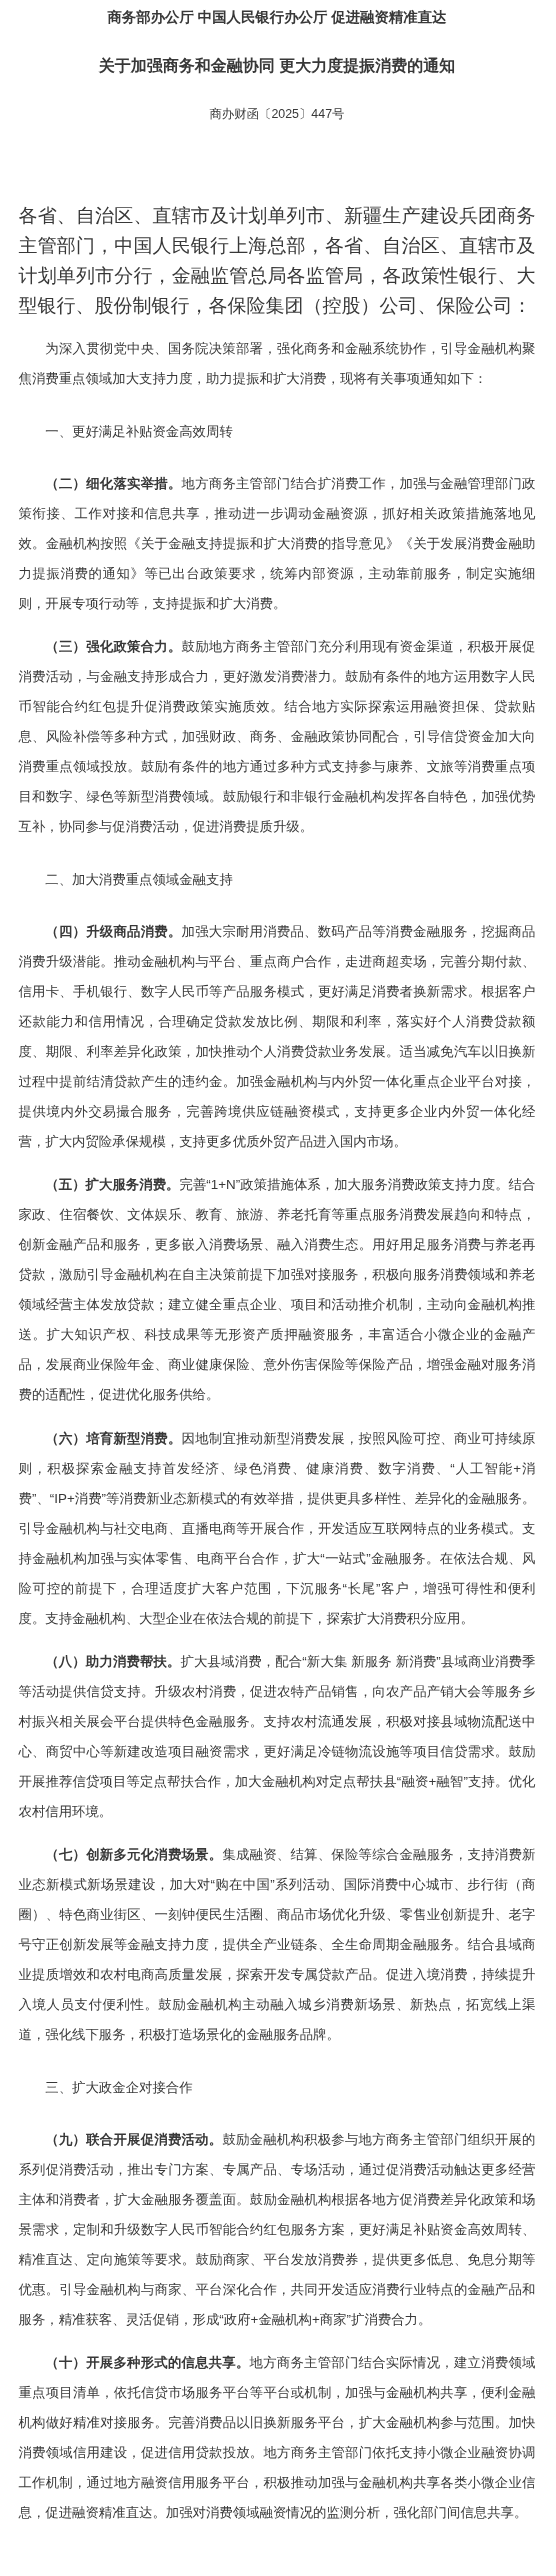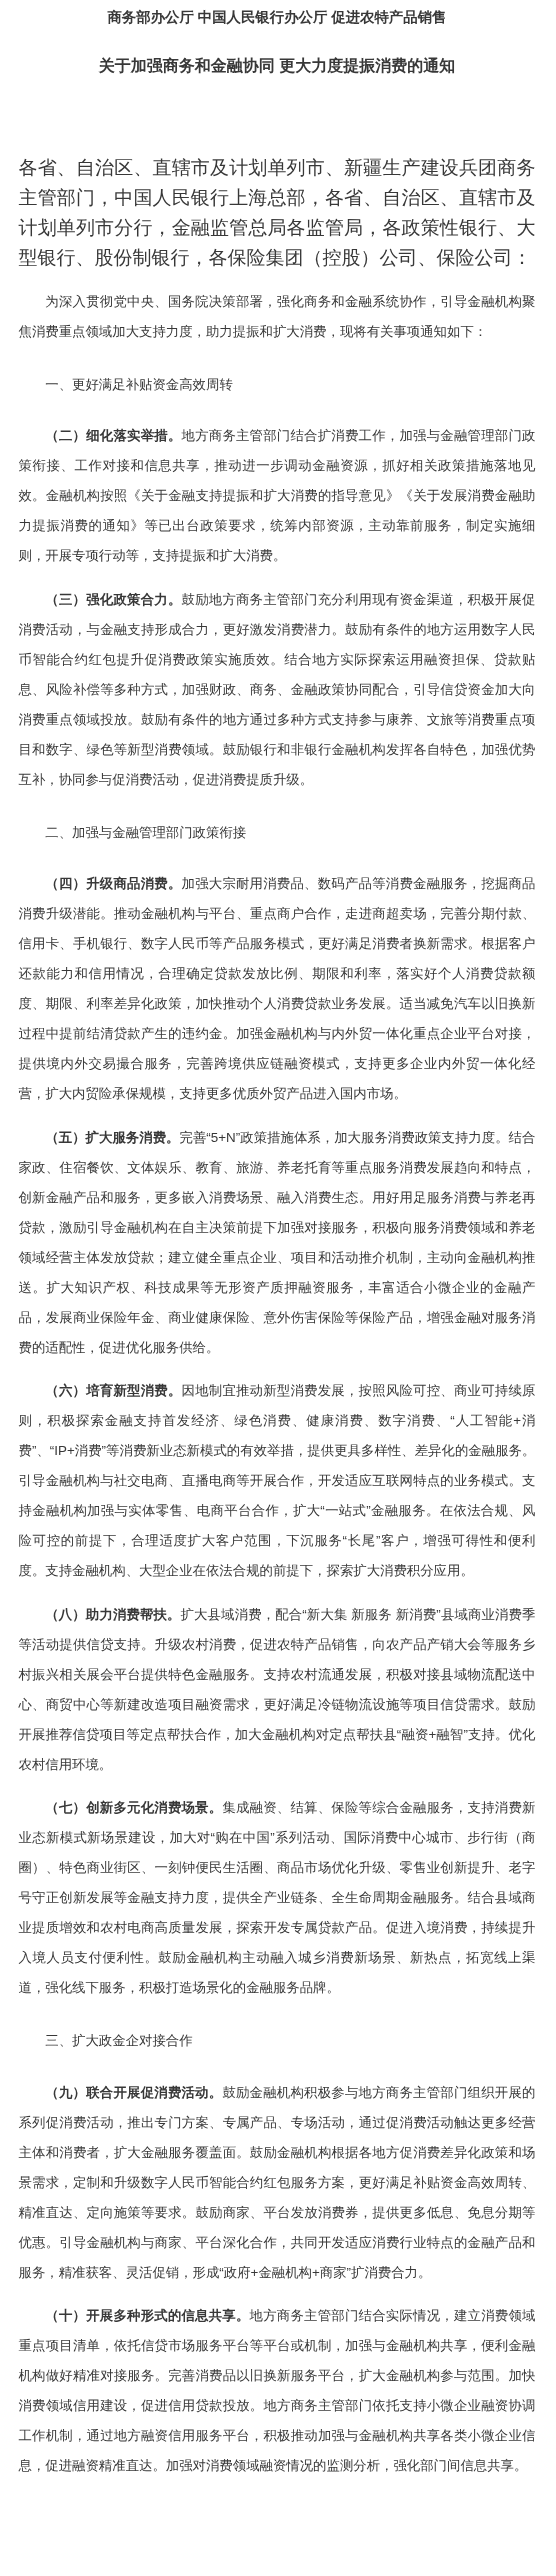--- a/index.html
+++ b/index.html
@@ -60,31 +60,32 @@
     text-indent: 2em;
   }
   .lead {
     font-weight: bold;
   }
 </style>
 </head>
 <body>
 
 <div class="page">
-  <h1 class="doc-title">商务部办公厅 中国人民银行办公厅 促进农特产品销售</h1>
+  <h1 class="doc-title">商务部办公厅 中国人民银行办公厅 促进融资精准直达</h1>
   <h2 class="doc-subtitle">关于加强商务和金融协同 更大力度提振消费的通知</h2>
+  <div class="doc-number">商办财函〔2025〕447号</div>
   <p class="addressees">各省、自治区、直辖市及计划单列市、新疆生产建设兵团商务主管部门，中国人民银行上海总部，各省、自治区、直辖市及计划单列市分行，金融监管总局各监管局，各政策性银行、大型银行、股份制银行，各保险集团（控股）公司、保险公司：</p>
   <p class="para">为深入贯彻党中央、国务院决策部署，强化商务和金融系统协作，引导金融机构聚焦消费重点领域加大支持力度，助力提振和扩大消费，现将有关事项通知如下：</p>
   <div id="sections-root">
       <div class="section-heading">一、更好满足补贴资金高效周转</div>
       <p class="para"><b class="lead">（二）细化落实举措。</b><span>地方商务主管部门结合扩消费工作，加强与金融管理部门政策衔接、工作对接和信息共享，推动进一步调动金融资源，抓好相关政策措施落地见效。金融机构按照《关于金融支持提振和扩大消费的指导意见》《关于发展消费金融助力提振消费的通知》等已出台政策要求，统筹内部资源，主动靠前服务，制定实施细则，开展专项行动等，支持提振和扩大消费。</span></p>
       <p class="para"><b class="lead">（三）强化政策合力。</b><span>鼓励地方商务主管部门充分利用现有资金渠道，积极开展促消费活动，与金融支持形成合力，更好激发消费潜力。鼓励有条件的地方运用数字人民币智能合约红包提升促消费政策实施质效。结合地方实际探索运用融资担保、贷款贴息、风险补偿等多种方式，加强财政、商务、金融政策协同配合，引导信贷资金加大向消费重点领域投放。鼓励有条件的地方通过多种方式支持参与康养、文旅等消费重点项目和数字、绿色等新型消费领域。鼓励银行和非银行金融机构发挥各自特色，加强优势互补，协同参与促消费活动，促进消费提质升级。</span></p>
-      <div class="section-heading">二、加强与金融管理部门政策衔接</div>
+      <div class="section-heading">二、加大消费重点领域金融支持</div>
       <p class="para"><b class="lead">（四）升级商品消费。</b><span>加强大宗耐用消费品、数码产品等消费金融服务，挖掘商品消费升级潜能。推动金融机构与平台、重点商户合作，走进商超卖场，完善分期付款、信用卡、手机银行、数字人民币等产品服务模式，更好满足消费者换新需求。根据客户还款能力和信用情况，合理确定贷款发放比例、期限和利率，落实好个人消费贷款额度、期限、利率差异化政策，加快推动个人消费贷款业务发展。适当减免汽车以旧换新过程中提前结清贷款产生的违约金。加强金融机构与内外贸一体化重点企业平台对接，提供境内外交易撮合服务，完善跨境供应链融资模式，支持更多企业内外贸一体化经营，扩大内贸险承保规模，支持更多优质外贸产品进入国内市场。</span></p>
-      <p class="para"><b class="lead">（五）扩大服务消费。</b><span>完善“5+N”政策措施体系，加大服务消费政策支持力度。结合家政、住宿餐饮、文体娱乐、教育、旅游、养老托育等重点服务消费发展趋向和特点，创新金融产品和服务，更多嵌入消费场景、融入消费生态。用好用足服务消费与养老再贷款，激励引导金融机构在自主决策前提下加强对接服务，积极向服务消费领域和养老领域经营主体发放贷款；建立健全重点企业、项目和活动推介机制，主动向金融机构推送。扩大知识产权、科技成果等无形资产质押融资服务，丰富适合小微企业的金融产品，发展商业保险年金、商业健康保险、意外伤害保险等保险产品，增强金融对服务消费的适配性，促进优化服务供给。</span></p>
+      <p class="para"><b class="lead">（五）扩大服务消费。</b><span>完善“1+N”政策措施体系，加大服务消费政策支持力度。结合家政、住宿餐饮、文体娱乐、教育、旅游、养老托育等重点服务消费发展趋向和特点，创新金融产品和服务，更多嵌入消费场景、融入消费生态。用好用足服务消费与养老再贷款，激励引导金融机构在自主决策前提下加强对接服务，积极向服务消费领域和养老领域经营主体发放贷款；建立健全重点企业、项目和活动推介机制，主动向金融机构推送。扩大知识产权、科技成果等无形资产质押融资服务，丰富适合小微企业的金融产品，发展商业保险年金、商业健康保险、意外伤害保险等保险产品，增强金融对服务消费的适配性，促进优化服务供给。</span></p>
       <p class="para"><b class="lead">（六）培育新型消费。</b><span>因地制宜推动新型消费发展，按照风险可控、商业可持续原则，积极探索金融支持首发经济、绿色消费、健康消费、数字消费、“人工智能+消费”、“IP+消费”等消费新业态新模式的有效举措，提供更具多样性、差异化的金融服务。引导金融机构与社交电商、直播电商等开展合作，开发适应互联网特点的业务模式。支持金融机构加强与实体零售、电商平台合作，扩大“一站式”金融服务。在依法合规、风险可控的前提下，合理适度扩大客户范围，下沉服务“长尾”客户，增强可得性和便利度。支持金融机构、大型企业在依法合规的前提下，探索扩大消费积分应用。</span></p>
       <p class="para"><b class="lead">（八）助力消费帮扶。</b><span>扩大县域消费，配合“新大集 新服务 新消费”县域商业消费季等活动提供信贷支持。升级农村消费，促进农特产品销售，向农产品产销大会等服务乡村振兴相关展会平台提供特色金融服务。支持农村流通发展，积极对接县域物流配送中心、商贸中心等新建改造项目融资需求，更好满足冷链物流设施等项目信贷需求。鼓励开展推荐信贷项目等定点帮扶合作，加大金融机构对定点帮扶县“融资+融智”支持。优化农村信用环境。</span></p>
       <p class="para"><b class="lead">（七）创新多元化消费场景。</b><span>集成融资、结算、保险等综合金融服务，支持消费新业态新模式新场景建设，加大对“购在中国”系列活动、国际消费中心城市、步行街（商圈）、特色商业街区、一刻钟便民生活圈、商品市场优化升级、零售业创新提升、老字号守正创新发展等金融支持力度，提供全产业链条、全生命周期金融服务。结合县域商业提质增效和农村电商高质量发展，探索开发专属贷款产品。促进入境消费，持续提升入境人员支付便利性。鼓励金融机构主动融入城乡消费新场景、新热点，拓宽线上渠道，强化线下服务，积极打造场景化的金融服务品牌。</span></p>
       <div class="section-heading">三、扩大政金企对接合作</div>
       <p class="para"><b class="lead">（九）联合开展促消费活动。</b><span>鼓励金融机构积极参与地方商务主管部门组织开展的系列促消费活动，推出专门方案、专属产品、专场活动，通过促消费活动触达更多经营主体和消费者，扩大金融服务覆盖面。鼓励金融机构根据各地方促消费差异化政策和场景需求，定制和升级数字人民币智能合约红包服务方案，更好满足补贴资金高效周转、精准直达、定向施策等要求。鼓励商家、平台发放消费券，提供更多低息、免息分期等优惠。引导金融机构与商家、平台深化合作，共同开发适应消费行业特点的金融产品和服务，精准获客、灵活促销，形成“政府+金融机构+商家”扩消费合力。</span></p>
       <p class="para"><b class="lead">（十）开展多种形式的信息共享。</b><span>地方商务主管部门结合实际情况，建立消费领域重点项目清单，依托信贷市场服务平台等平台或机制，加强与金融机构共享，便利金融机构做好精准对接服务。完善消费品以旧换新服务平台，扩大金融机构参与范围。加快消费领域信用建设，促进信用贷款投放。地方商务主管部门依托支持小微企业融资协调工作机制，通过地方融资信用服务平台，积极推动加强与金融机构共享各类小微企业信息，促进融资精准直达。加强对消费领域融资情况的监测分析，强化部门间信息共享。</span></p>
     </div>
 
 </div>
 

